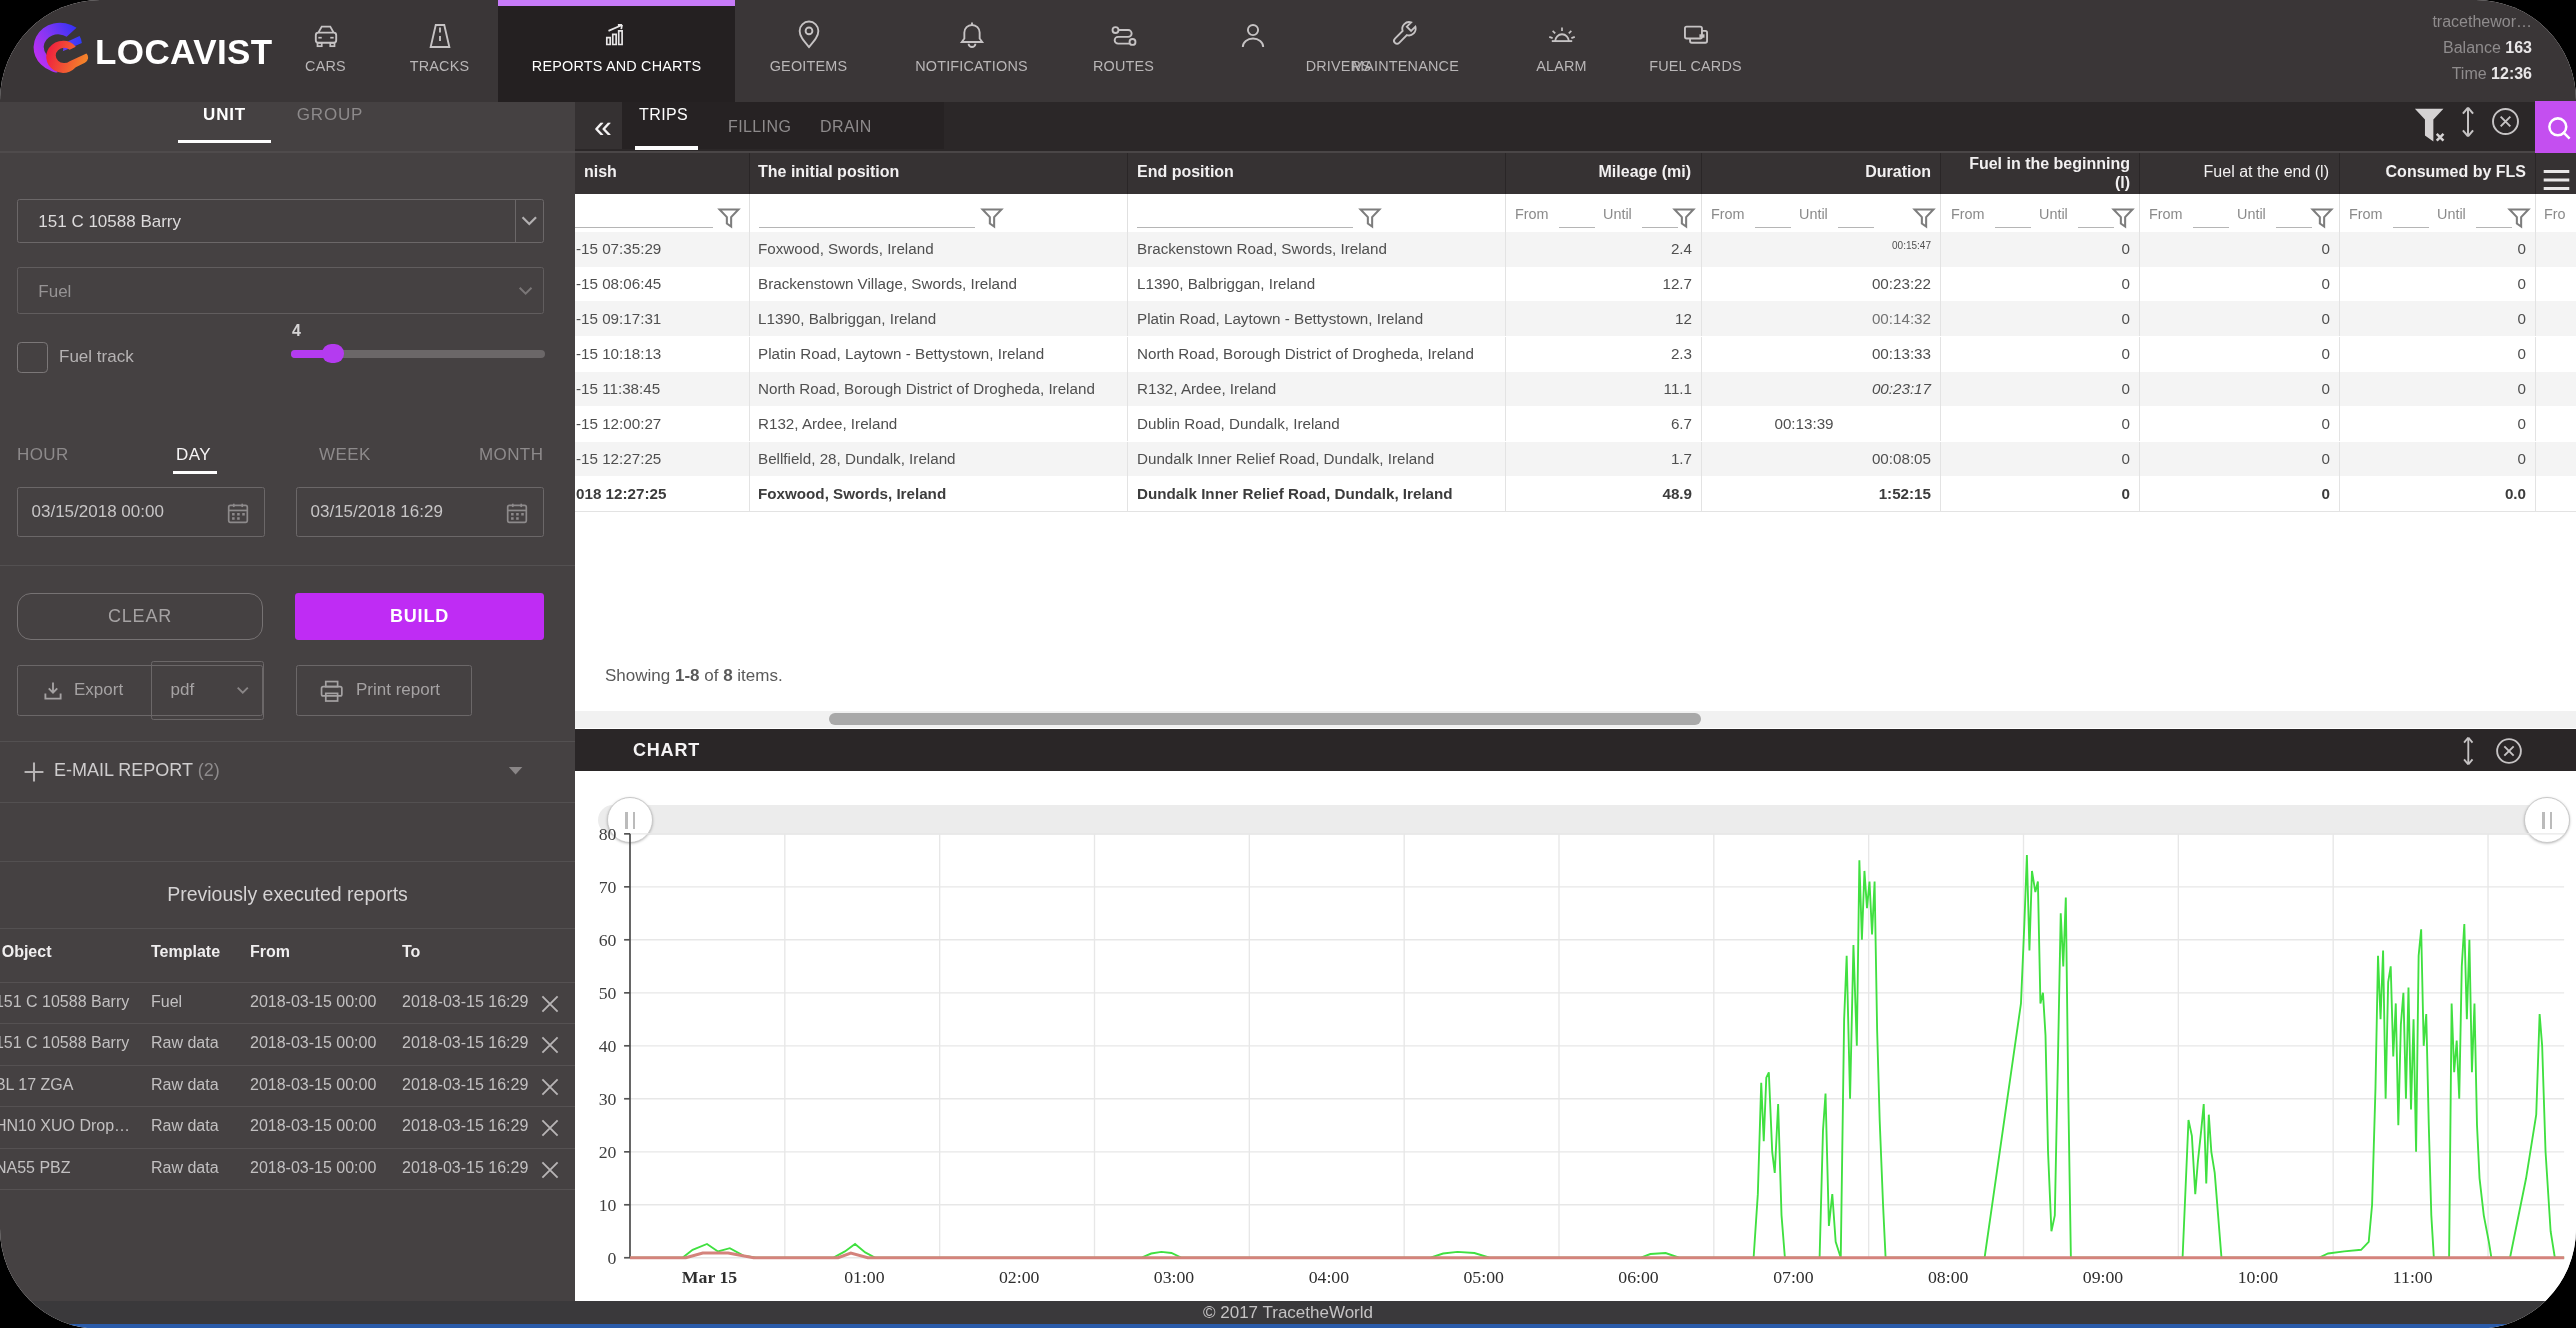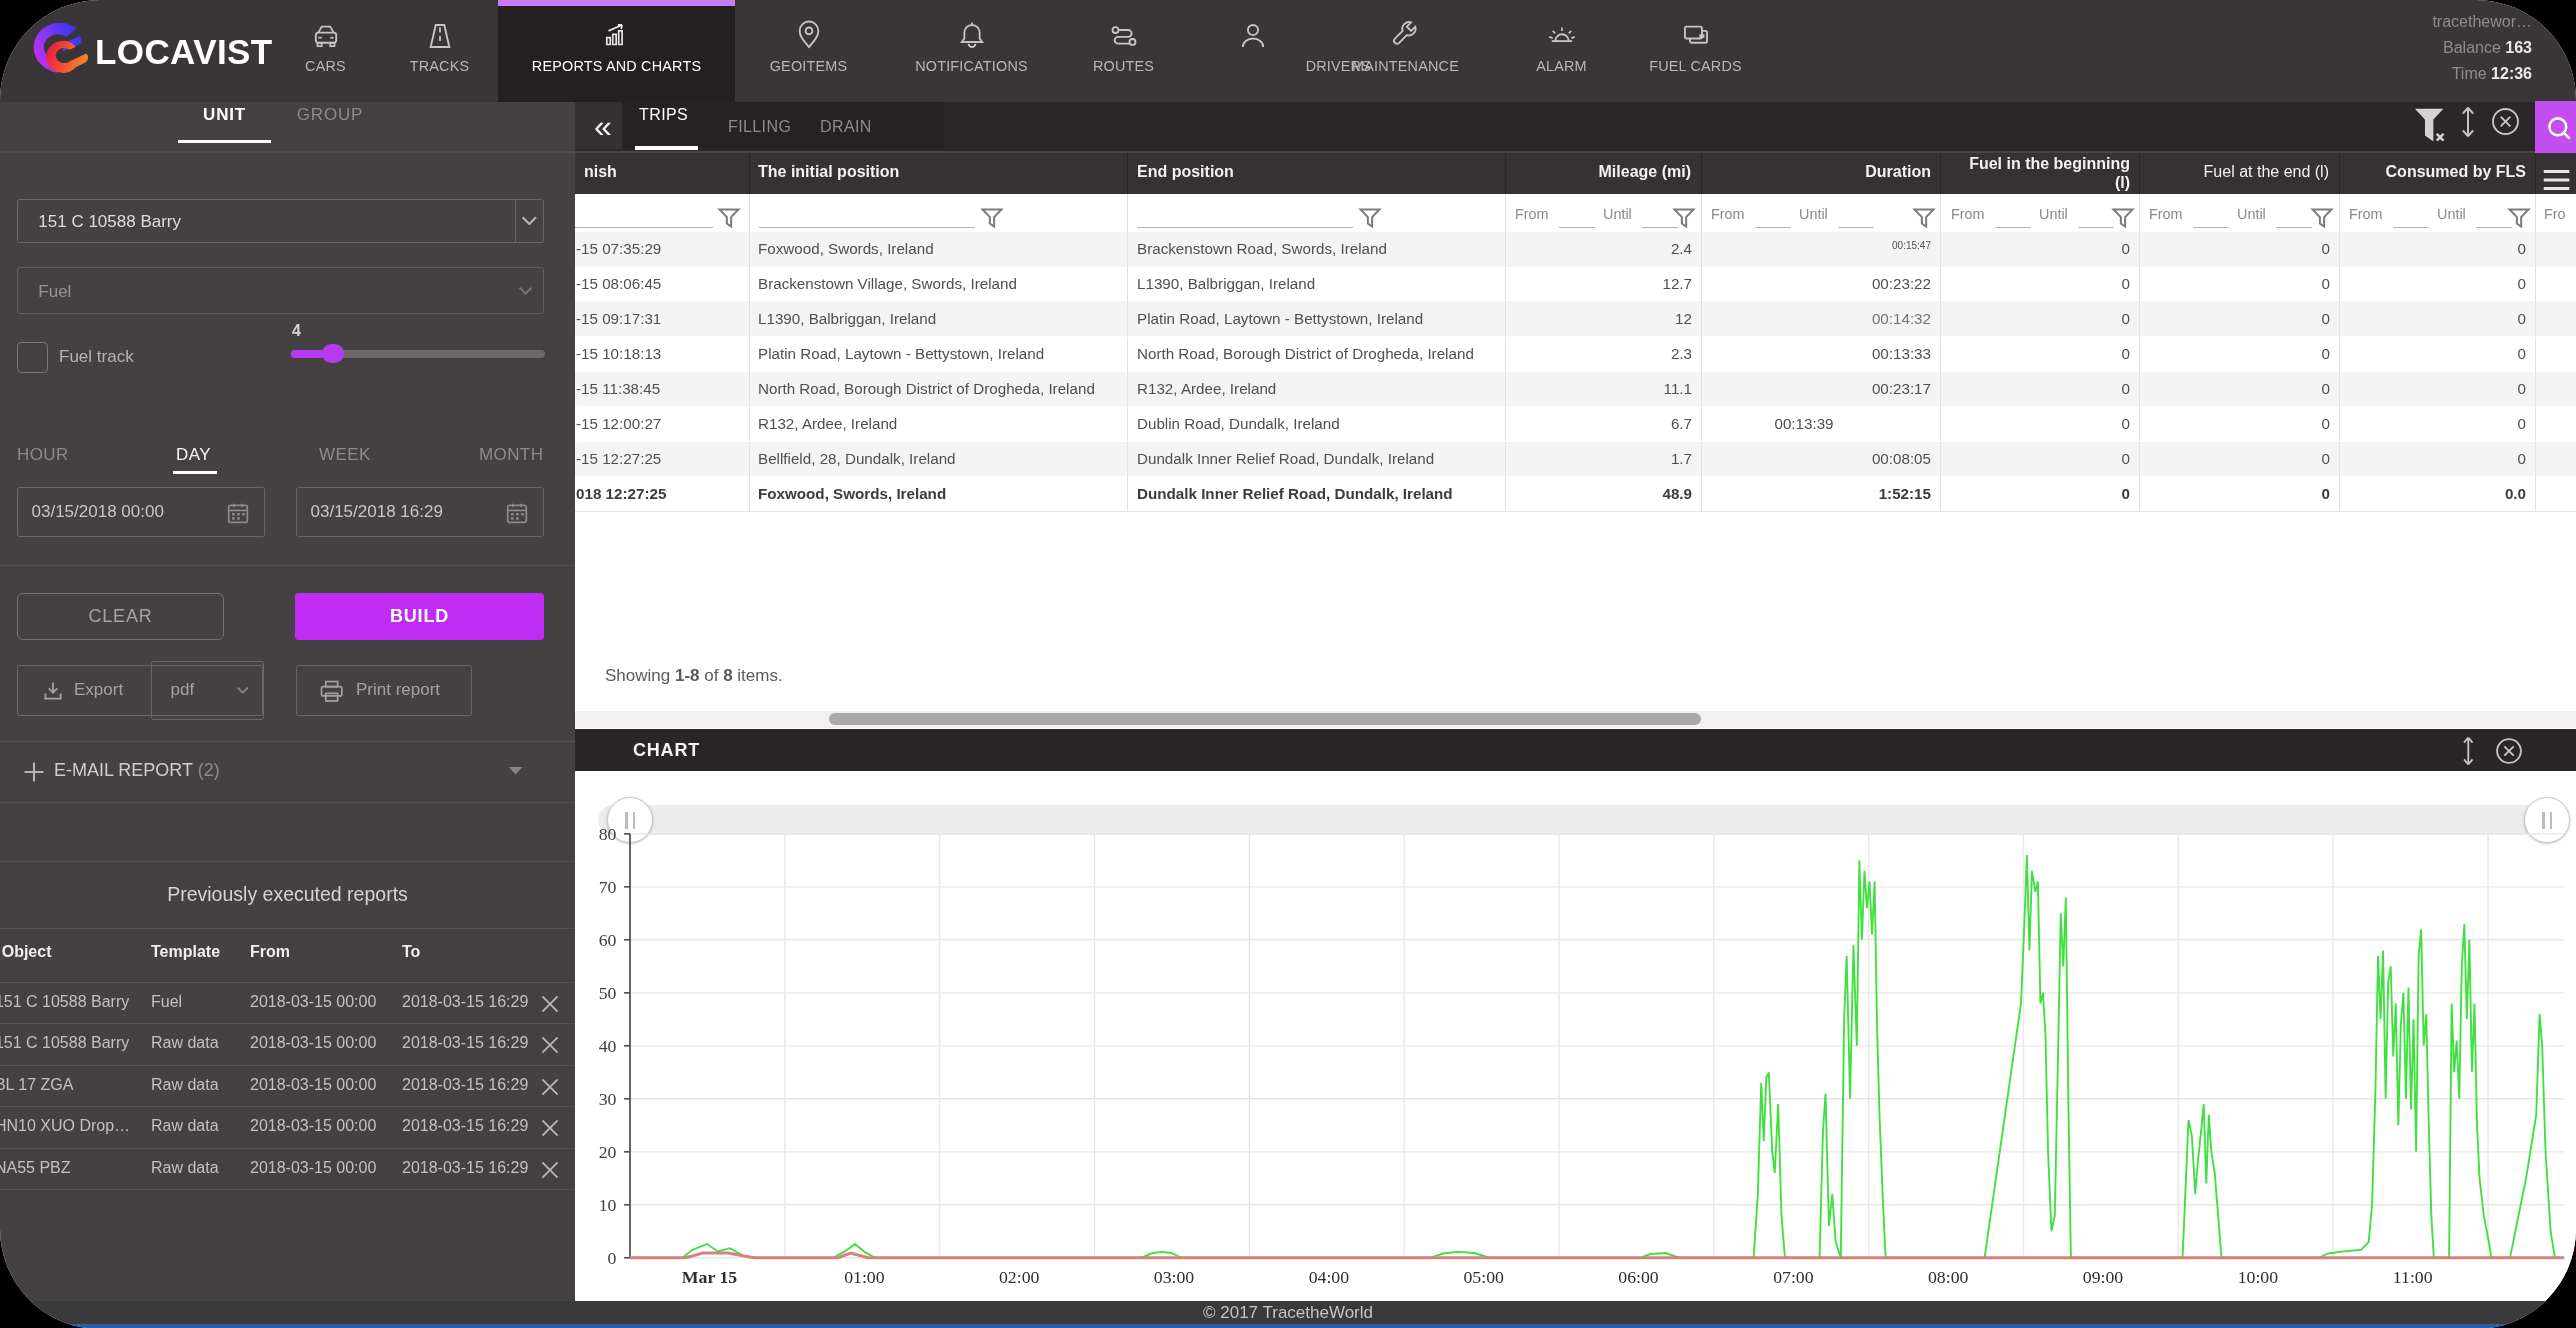--- a/index.html
+++ b/index.html
@@ -162,21 +162,21 @@
         <line x1="2" y1="10" x2="24" y2="10" stroke="#8d8a8b" stroke-width="2"></line>
         <line x1="8" y1="2" x2="8" y2="6" stroke="#8d8a8b" stroke-width="2"></line>
         <line x1="18" y1="2" x2="18" y2="6" stroke="#8d8a8b" stroke-width="2"></line>
         <rect x="6" y="13" width="3" height="3" fill="#8d8a8b"></rect>
         <rect x="12" y="13" width="3" height="3" fill="#8d8a8b"></rect>
         <rect x="18" y="13" width="3" height="3" fill="#8d8a8b"></rect>
         <rect x="6" y="18" width="3" height="3" fill="#8d8a8b"></rect>
         <rect x="12" y="18" width="3" height="3" fill="#8d8a8b"></rect>
       </svg></div>
     <div style="position:absolute;left:0px;top:565px;width:575px;height:0.8px;background:#535051"></div>
-    <div style="position:absolute;left:17px;top:593px;width:207px;height:47px;border:1.7px solid #767273;border-radius:6px;box-sizing:border-box;text-align:center;line-height:44px;font-size:18px;color:#a5a2a3;letter-spacing:0.8px">CLEAR</div>
+    <div style="position:absolute;left:17px;top:593px;width:246px;height:47px;border:1.7px solid #767273;border-radius:14px;box-sizing:border-box;text-align:center;line-height:44px;font-size:18px;color:#a5a2a3;letter-spacing:0.8px">CLEAR</div>
     <div style="position:absolute;left:295px;top:593px;width:249px;height:47px;background:#bf2cf4;border-radius:3.4px;text-align:center;line-height:47px;font-size:18px;color:#fff;font-weight:bold;letter-spacing:0.8px">BUILD</div>
     <div style="position:absolute;left:17px;top:665px;width:246px;height:51px;border:0.8px solid #6b6768;border-radius:2.5px;box-sizing:border-box">
       <svg style="position:absolute;left:24px;top:14.4px" width="22" height="22" viewBox="0 0 26 26">
         <path d="M13 3 v12 m-5 -5 l5 5 l5 -5" fill="none" stroke="#a5a2a3" stroke-width="2.2"></path>
         <path d="M4 16 v6 h18 v-6" fill="none" stroke="#a5a2a3" stroke-width="2.2"></path>
       </svg>
       <span style="position:absolute;left:56px;top:13.5px;font-size:17px;color:#a5a2a3">Export</span>
     </div>
     <div style="position:absolute;left:151px;top:661px;width:113px;height:59px;border:0.8px solid #6b6768;border-radius:2.5px;box-sizing:border-box">
       <span style="position:absolute;left:18.6px;top:18px;font-size:17px;color:#a5a2a3">pdf</span>
@@ -434,21 +434,21 @@
     <div style="position:absolute;left:1505px;top:372px;width:0.8px;height:35px;background:#e3e3e3"></div>
     <div style="position:absolute;left:1701px;top:372px;width:0.8px;height:35px;background:#e3e3e3"></div>
     <div style="position:absolute;left:1940px;top:372px;width:0.8px;height:35px;background:#e3e3e3"></div>
     <div style="position:absolute;left:2139px;top:372px;width:0.8px;height:35px;background:#e3e3e3"></div>
     <div style="position:absolute;left:2339px;top:372px;width:0.8px;height:35px;background:#e3e3e3"></div>
     <div style="position:absolute;left:2535px;top:372px;width:0.8px;height:35px;background:#e3e3e3"></div>
     <div style="position:absolute;left:576px;top:380px;font-size:15.2px;color:#4f4f4f;white-space:nowrap">-15 11:38:45</div>
     <div style="position:absolute;left:758px;top:380px;font-size:15.2px;color:#4f4f4f;white-space:nowrap">North Road, Borough District of Drogheda, Ireland</div>
     <div style="position:absolute;left:1137px;top:380px;font-size:15.2px;color:#4f4f4f;white-space:nowrap">R132, Ardee, Ireland</div>
     <div style="position:absolute;left:1438px;top:380px;width:254px;text-align:right;font-size:15.2px;color:#4f4f4f;">11.1</div>
-    <div style="position:absolute;left:1677px;top:380px;width:254px;text-align:right;font-size:15.2px;color:#4f4f4f;">00:23:17</div>
+    <div style="position:absolute;left:1677px;top:380px;width:254px;text-align:right;font-size:15.2px;color:#4f4f4f;font-style:italic;">00:23:17</div>
     <div style="position:absolute;left:1876px;top:380px;width:254px;text-align:right;font-size:15.2px;color:#4f4f4f;">0</div>
     <div style="position:absolute;left:2076px;top:380px;width:254px;text-align:right;font-size:15.2px;color:#4f4f4f;">0</div>
     <div style="position:absolute;left:2272px;top:380px;width:254px;text-align:right;font-size:15.2px;color:#4f4f4f;">0</div>
     <div style="position:absolute;left:575px;top:406px;width:2001px;height:35px;background:#ffffff"></div>
     <div style="position:absolute;left:749px;top:406px;width:0.8px;height:35px;background:#e3e3e3"></div>
     <div style="position:absolute;left:1127px;top:406px;width:0.8px;height:35px;background:#e3e3e3"></div>
     <div style="position:absolute;left:1505px;top:406px;width:0.8px;height:35px;background:#e3e3e3"></div>
     <div style="position:absolute;left:1701px;top:406px;width:0.8px;height:35px;background:#e3e3e3"></div>
     <div style="position:absolute;left:1940px;top:406px;width:0.8px;height:35px;background:#e3e3e3"></div>
     <div style="position:absolute;left:2139px;top:406px;width:0.8px;height:35px;background:#e3e3e3"></div>

